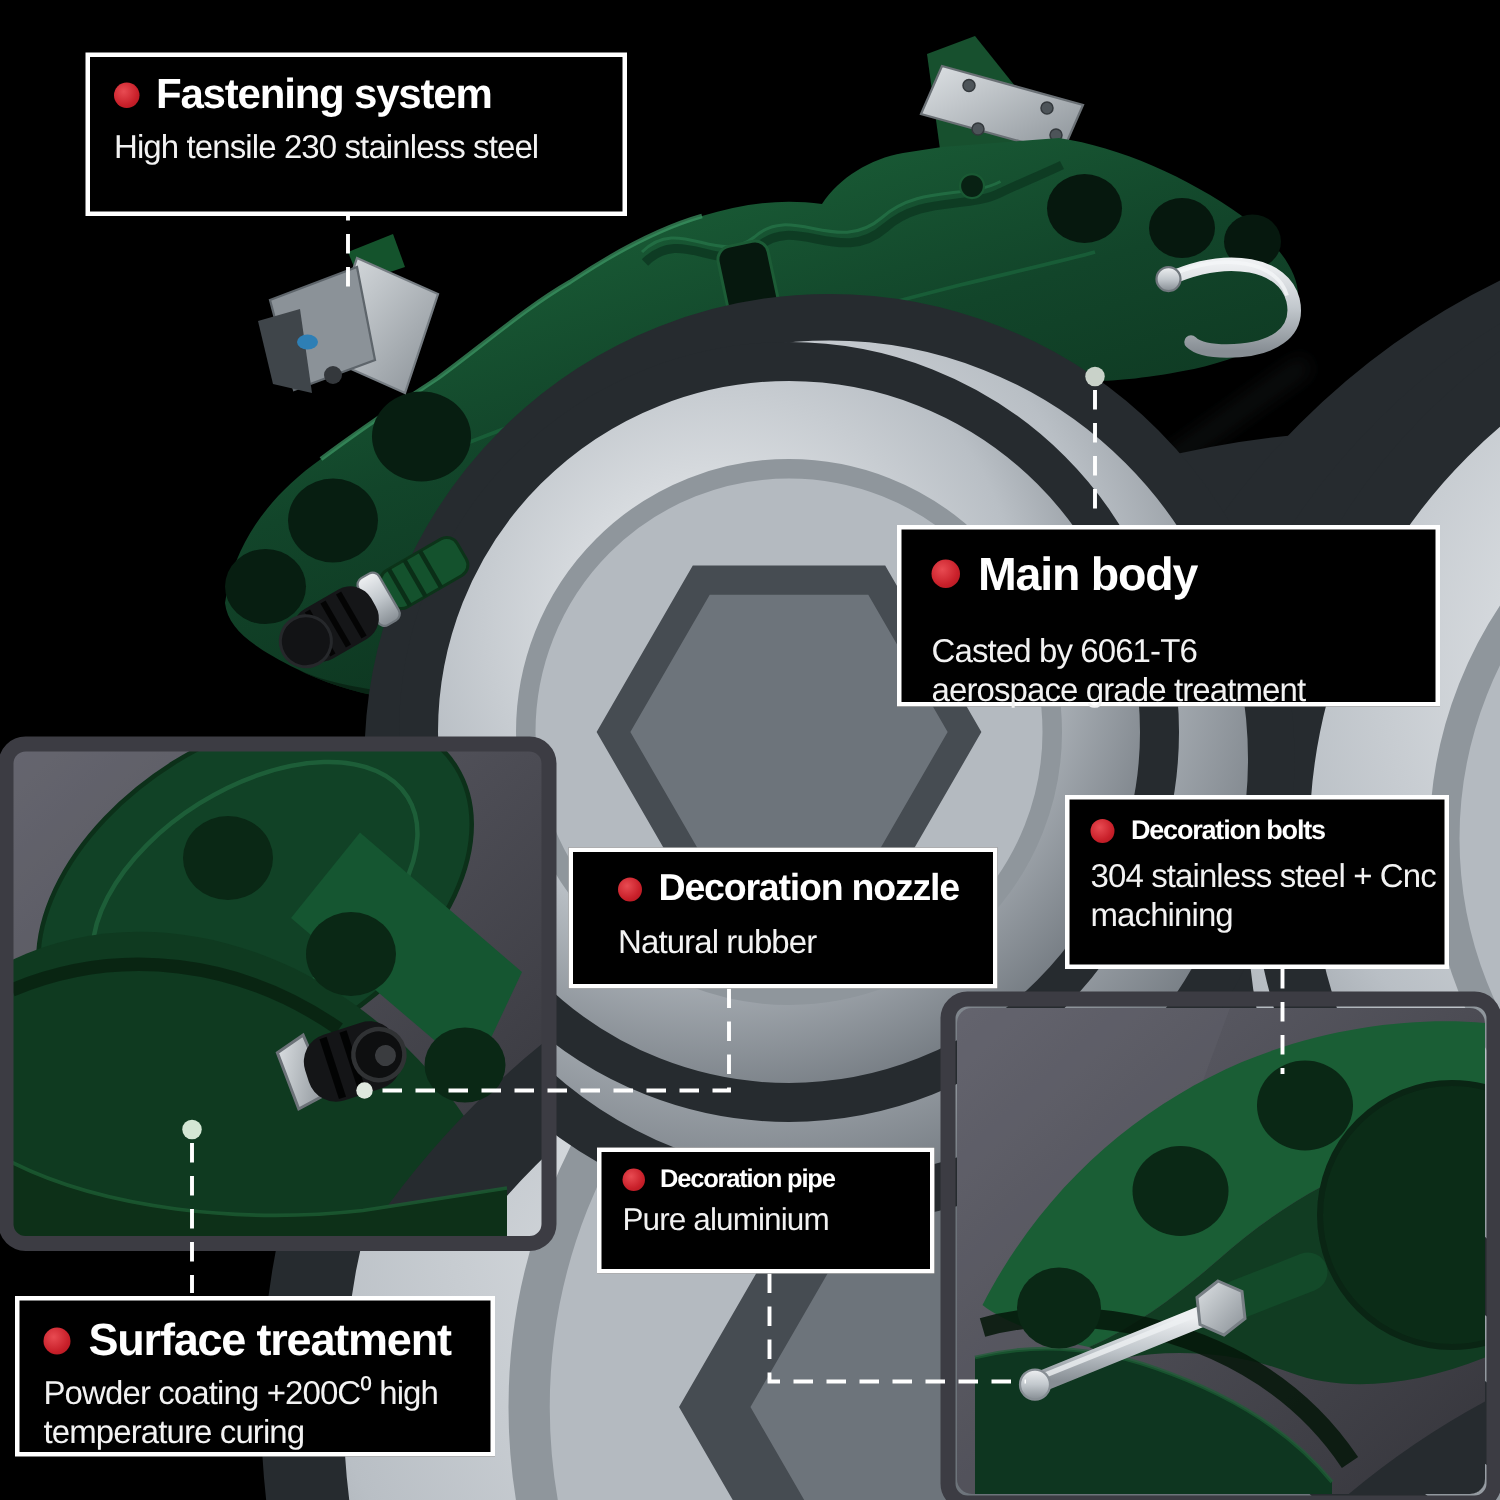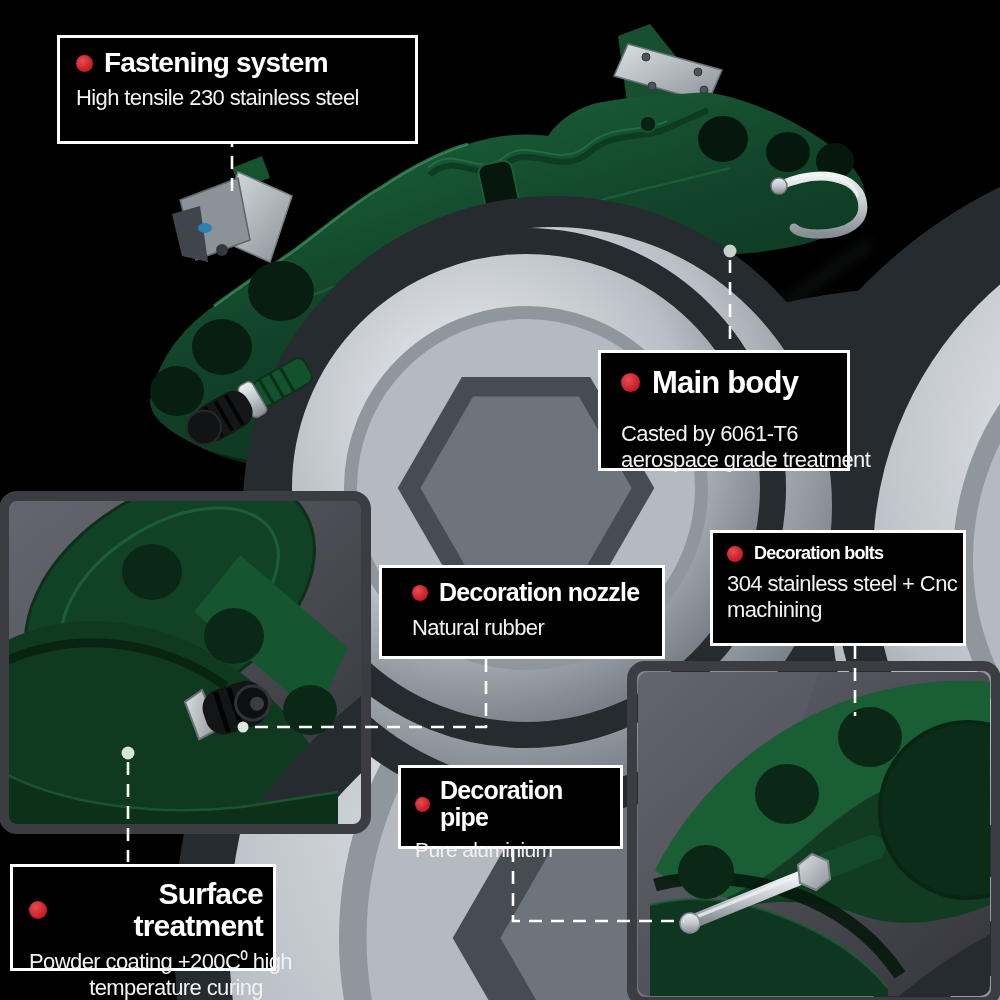--- a/index.html
+++ b/index.html
@@ -12,41 +12,41 @@
   .dot{border-radius:50%;background:radial-gradient(circle at 38% 35%,#e84b52 0%,#c9202a 60%,#a8161f 100%);
        flex:0 0 auto;}
   .title{font-weight:bold;letter-spacing:-0.8px;line-height:1.08;color:#fff;}
   .desc{letter-spacing:-0.6px;line-height:1.18;white-space:nowrap;color:#f2f2f2;font-weight:400;}
 
   .co-fastening{left:57px;top:35px;width:361px;height:109px;padding:10px 10px 8px 16px;}
   .co-fastening .dot{width:17px;height:17px;margin-right:11px;}
   .co-fastening .title{font-size:28px;}
   .co-fastening .desc{font-size:22px;margin-top:7px;}
 
-  .co-main-body{left:598px;top:350px;width:252px;height:121px;padding:13px 10px 10px 20px;}
+  .co-main-body{left:598px;top:350px;width:362px;height:121px;padding:13px 10px 10px 20px;}
   .co-main-body .dot{width:19px;height:19px;margin-right:12px;}
   .co-main-body .title{font-size:31px;}
   .co-main-body .desc{font-size:22px;margin-top:22px;}
 
   .co-nozzle{left:379px;top:565px;width:286px;height:94px;padding:11px 8px 8px 30px;}
   .co-nozzle .dot{width:16px;height:16px;margin-right:11px;}
   .co-nozzle .title{font-size:25px;}
   .co-nozzle .desc{font-size:22px;margin-top:9px;}
 
   .co-bolts{left:710px;top:530px;width:256px;height:116px;padding:11px 8px 8px 14px;}
   .co-bolts .dot{width:16px;height:16px;margin-right:11px;}
   .co-bolts .title{font-size:18px;}
   .co-bolts .desc{font-size:22px;margin-top:8px;}
 
   .co-pipe{left:398px;top:765px;width:225px;height:84px;padding:9px 8px 6px 14px;}
   .co-pipe .dot{width:15px;height:15px;margin-right:10px;}
-  .co-pipe .title{font-size:25px;}
+  .co-pipe .title{font-size:17px;}
   .co-pipe .desc{font-size:21px;margin-top:7px;}
 
-  .co-surface{left:10px;top:864px;width:266px;height:107px;padding:11px 10px 8px 16px;text-align:right;}
+  .co-surface{left:10px;top:864px;width:320px;height:107px;padding:11px 10px 8px 16px;}
   .co-surface .dot{width:18px;height:18px;margin-right:12px;}
   .co-surface .title{font-size:30px;}
   .co-surface .desc{font-size:22px;margin-top:6px;}
 </style>
 </head>
 <body>
 
 <div id="canvas">
 
   <svg id="photo-layer" viewBox="0 0 1000 1000">

